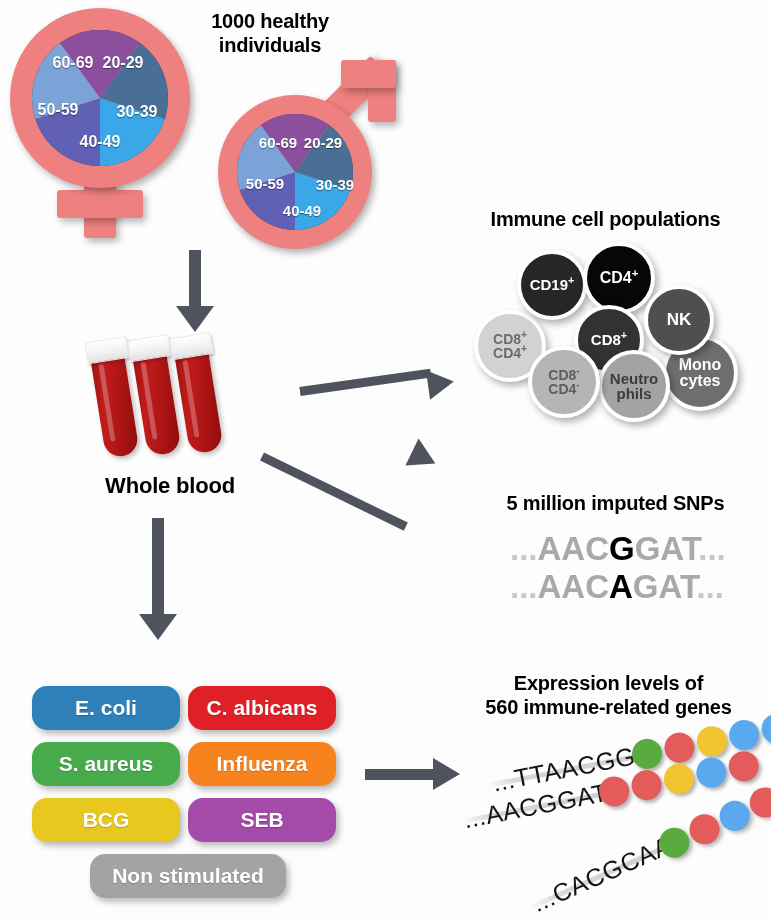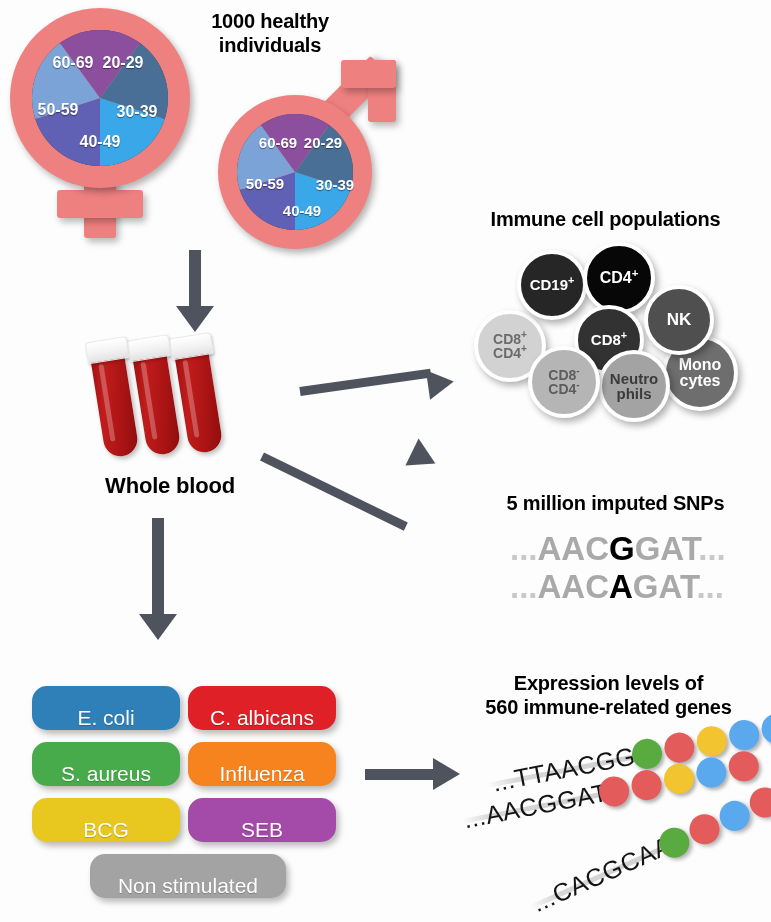--- a/index.html
+++ b/index.html
@@ -131,23 +131,23 @@
   }
   .snp-line .dim  { color: #c8c8c8; }
   .snp-line .mid  { color: #a9a9a9; }
   .snp-line .hi   { color: #000000; }
 
   
   .pill {
     position: absolute;
     border-radius: 15px;
     color: #ffffff;
-    font-weight: normal;
+    font-weight: bold;
     display: flex;
-    align-items: flex-end;
+    align-items: center;
     justify-content: center;
     box-shadow: 3px 4px 6px rgba(0,0,0,0.27);
     text-shadow: 0 1px 1px rgba(0,0,0,0.22);
   }
 
   
   .strand { position: absolute; transform-origin: 0% 50%; }
   .strand-rail {
     position: absolute;
     left: 0; top: 50%;

